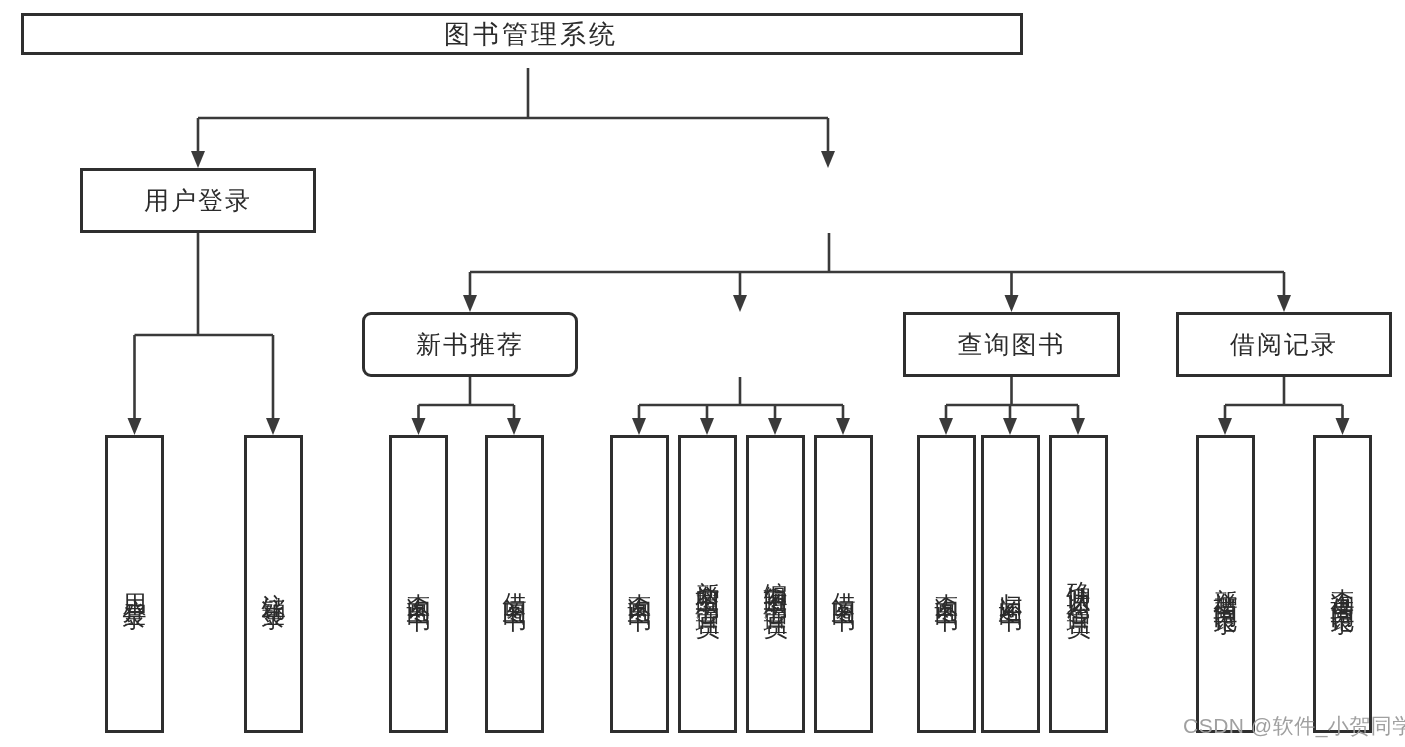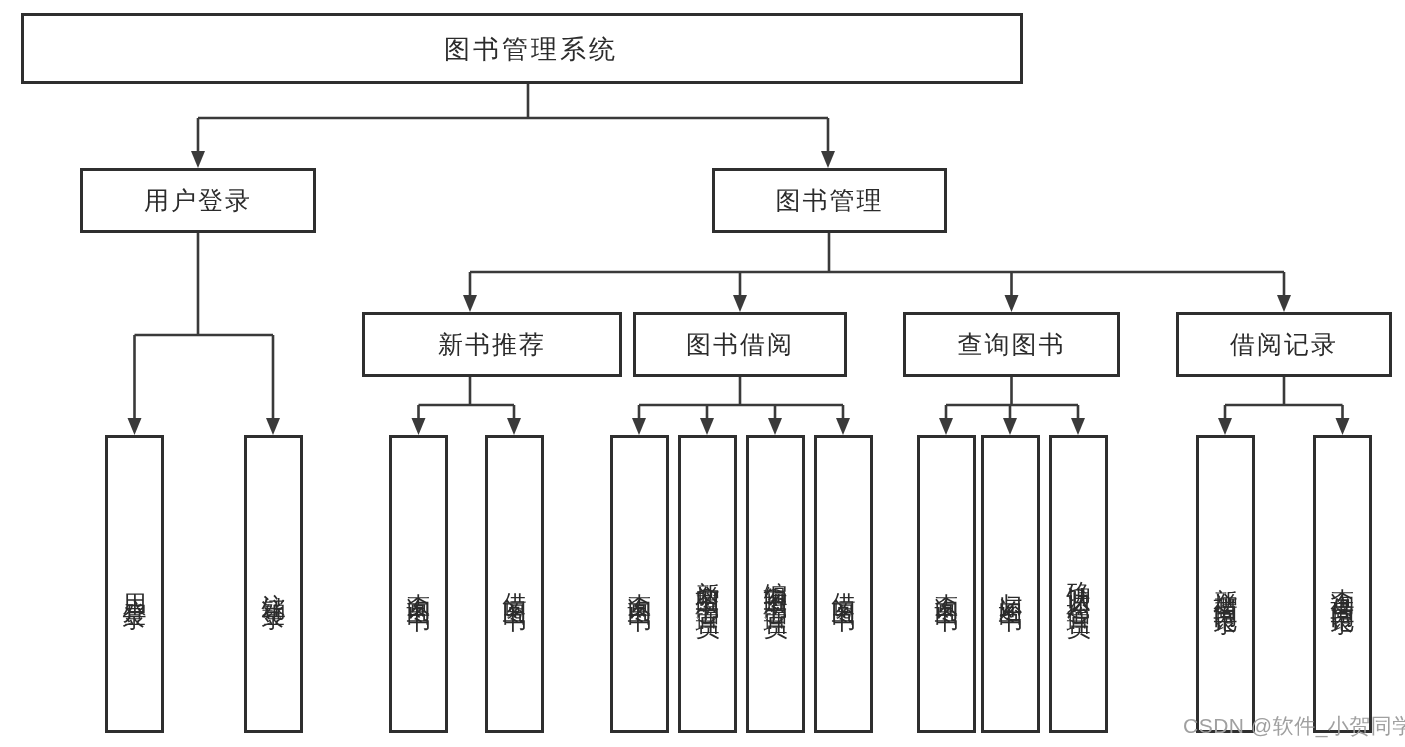--- a/index.html
+++ b/index.html
@@ -111,27 +111,25 @@
       <polygon points="1003,418 1017,418 1010,435"></polygon>
       <polygon points="1071,418 1085,418 1078,435"></polygon>
     </g>
     <g>
       <path d="M1284 377 V405 M1225 405 H1342.5 M1225 405 V420 M1342.5 405 V420"></path>
       <polygon points="1218,418 1232,418 1225,435"></polygon>
       <polygon points="1335.5,418 1349.5,418 1342.5,435"></polygon>
     </g>
   </svg>
 
-  <div class="node h-node root-node" style="left:21px; top:13px; width:1002px; height:71px;padding-left:18px;">图书管理系统</div>
+  <div class="node h-node root-node" style="left:21px; top:13px; width:1002px; height:42px;padding-left:18px;">图书管理系统</div>
 
   <div class="node h-node" style="left:80px; top:168px; width:236px; height:65px;">用户登录</div>
-  <div class="node h-node" style="left:712px; top:168px; width:235px; height:65px;">图书管理</div>
 
-  <div class="node h-node" style="left:362px; top:312px; width:260px; height:65px;">新书推荐</div>
-  <div class="node h-node" style="left:633px; top:312px; width:214px; height:65px;">图书借阅</div>
+  <div class="node h-node" style="left:362px; top:312px; width:216px; height:65px;border-radius:9px;">新书推荐</div>
   <div class="node h-node" style="left:903px; top:312px; width:217px; height:65px;">查询图书</div>
   <div class="node h-node" style="left:1176px; top:312px; width:216px; height:65px;font-family:Liberation Serif, serif;">借阅记录</div>
 
   <div class="node leaf" style="left:105px; top:435px; width:59px; height:298px;">
     <span class="vtext">用户登录</span>
   </div>
   <div class="node leaf" style="left:244px; top:435px; width:59px; height:298px;">
     <span class="vtext">注销登录</span>
   </div>
 

